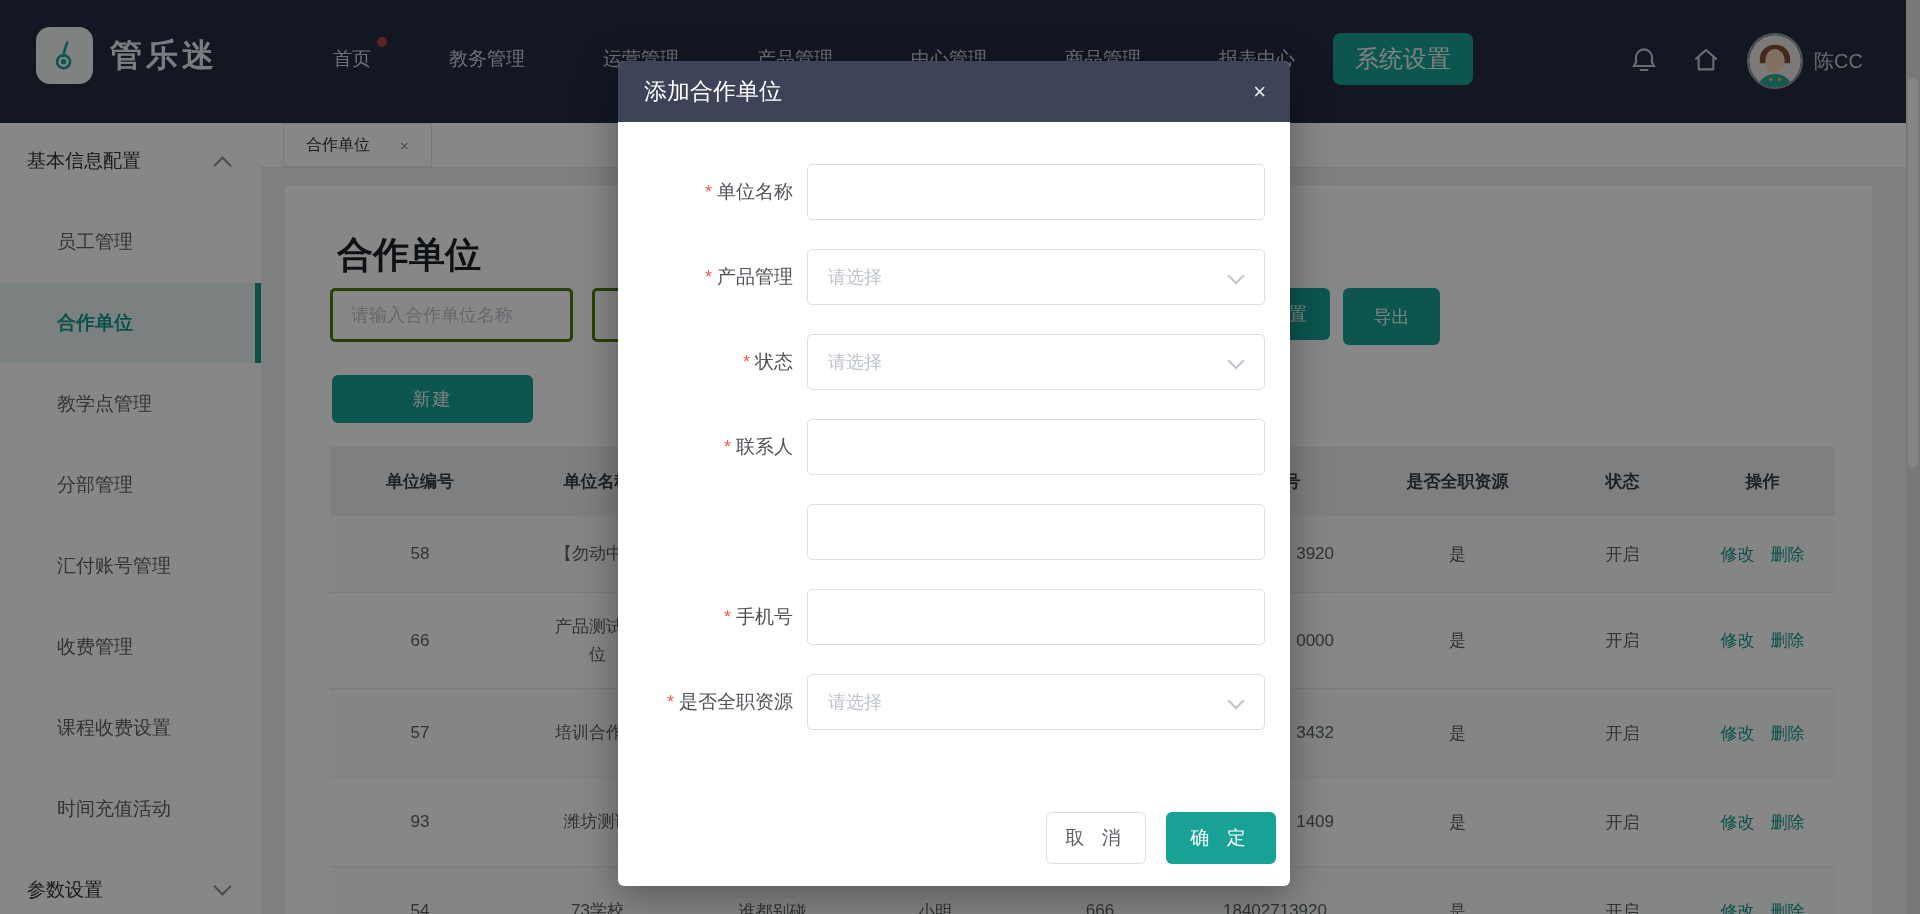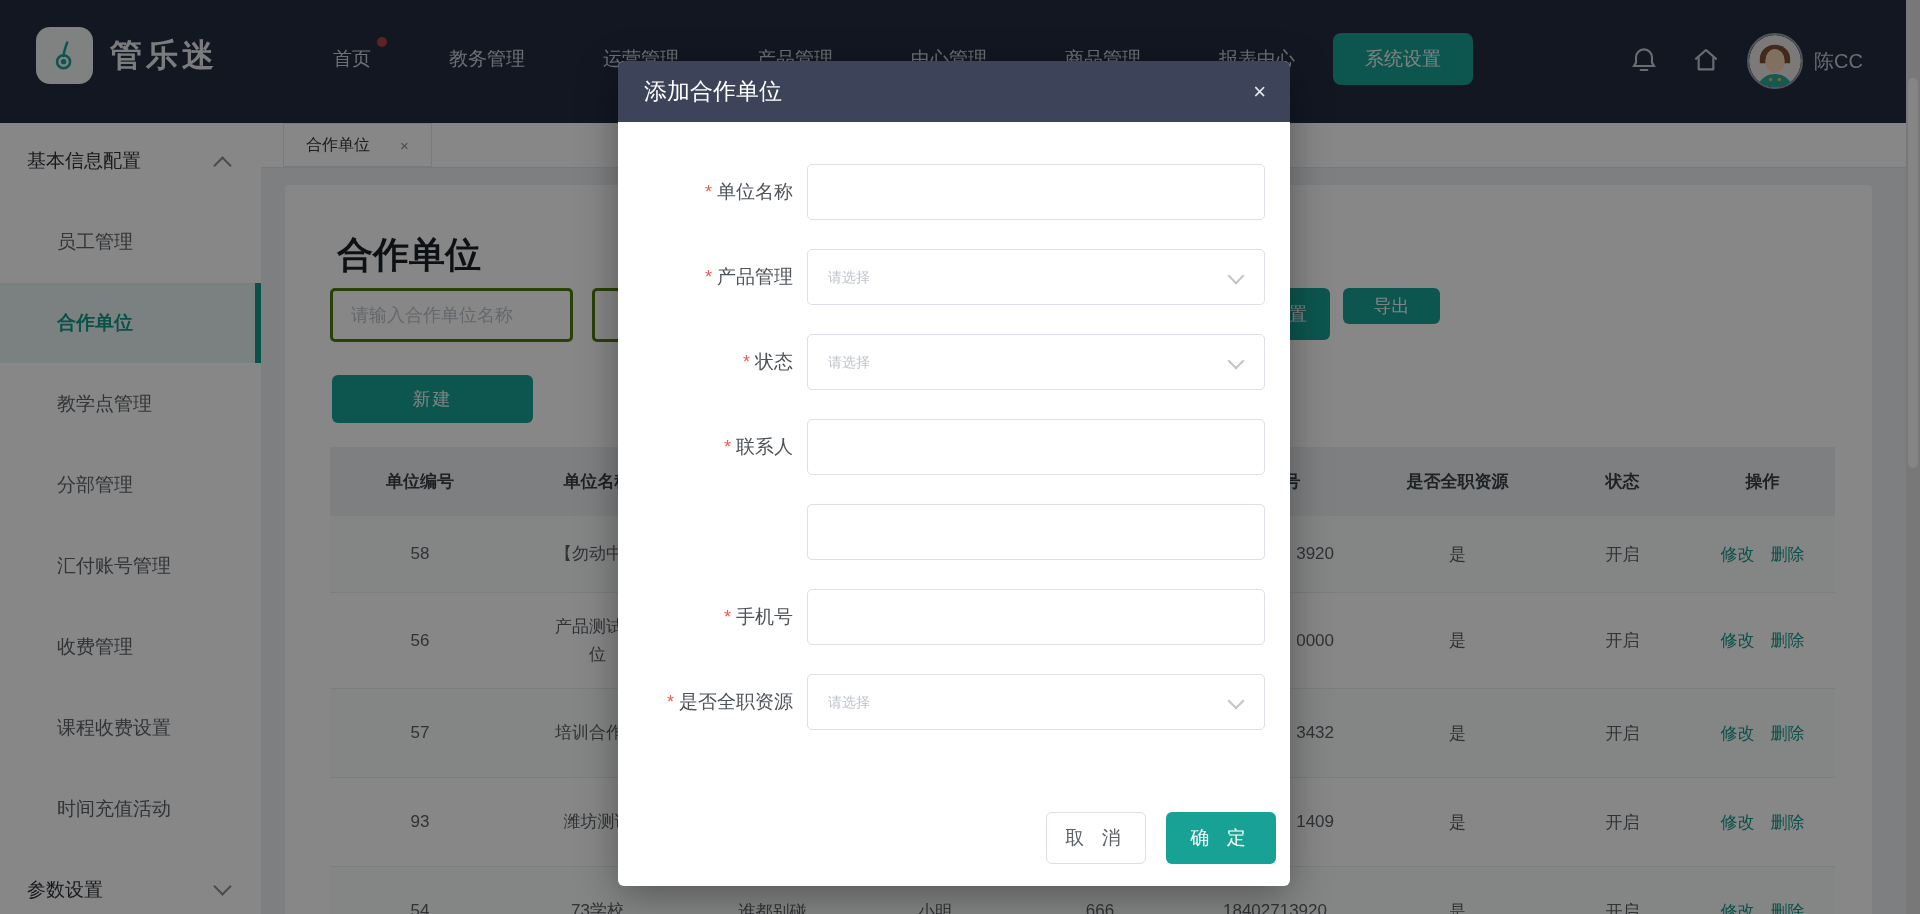--- a/index.html
+++ b/index.html
@@ -9,21 +9,21 @@
   
   .navbar{position:absolute;left:0;top:0;width:1920px;height:123px;background:#232c41;z-index:2;}
   .logo-box{position:absolute;left:36px;top:27px;width:57px;height:57px;background:#f2f3f4;border-radius:14px;
             display:flex;align-items:center;justify-content:center;}
   .brand{position:absolute;left:110px;top:34px;font-size:32px;font-weight:700;letter-spacing:4px;color:#e7eaef;}
   .nav-items{position:absolute;left:333px;top:36px;height:46px;display:flex;gap:78px;align-items:center;
              font-size:19px;color:#cdd2dc;white-space:nowrap;}
   .nav-item{position:relative;cursor:pointer;}
   .nav-dot{position:absolute;right:-16px;top:-9px;width:10px;height:10px;border-radius:50%;background:#ad4340;}
   .nav-settings{position:absolute;left:1333px;top:33px;width:140px;height:52px;background:#18a296;border-radius:8px;
-                color:#eef6f4;font-size:19px;display:flex;align-items:center;justify-content:center;cursor:pointer;}
+                color:#eef6f4;font-size:24px;display:flex;align-items:center;justify-content:center;cursor:pointer;}
   .icon-btn{position:absolute;top:44px;width:32px;height:32px;color:#c9cdd6;cursor:pointer;}
   .icon-bell{left:1628px;}
   .icon-home{left:1690px;}
   .avatar{position:absolute;left:1747px;top:33px;width:56px;height:56px;border-radius:50%;overflow:hidden;
           border:2px solid #9aa0ad;box-sizing:border-box;cursor:pointer;}
   .username{position:absolute;left:1814px;top:48px;font-size:20px;color:#c6cad3;}
 
   
   .sidebar{position:absolute;left:0;top:123px;width:261px;height:791px;background:#fff;z-index:2;}
   .side-item{position:absolute;left:0;width:261px;height:56px;display:flex;align-items:center;
@@ -47,21 +47,21 @@
   .card{position:absolute;left:285px;top:185px;width:1587px;height:760px;background:#fff;border-radius:4px;z-index:1;}
   .page-title{position:absolute;left:52px;top:22px;font-size:36px;font-weight:700;color:#1b2027;}
   .tinput{position:absolute;height:54px;border:3px solid #4d7c0f;border-radius:5px;background:#fff;box-sizing:border-box;
           font-size:18px;color:#333;padding:0 18px;font-family:inherit;}
   .tinput::placeholder{color:#bfc4cc;}
   .search-input1{left:45px;top:103px;width:243px;}
   .search-input2{left:307px;top:103px;width:246px;}
   .teal-btn{position:absolute;background:#18a296;border-radius:6px;color:#f2f8f7;font-size:18px;
             display:flex;align-items:center;justify-content:center;cursor:pointer;}
   .btn-reset{left:963px;top:103px;width:82px;height:52px;}
-  .btn-export{left:1058px;top:103px;width:97px;height:36px;}
+  .btn-export{left:1058px;top:103px;width:97px;height:57px;}
   .btn-create{left:47px;top:190px;width:201px;height:48px;letter-spacing:2px;}
 
   
   .table{position:absolute;left:45px;top:262px;width:1505px;font-size:17px;color:#5c6166;}
   .trow{display:flex;align-items:center;border-bottom:1px solid #e9edf2;}
   .thead{height:69px;background:#edf0f2;color:#3b4046;font-weight:700;border-bottom:none;}
   .tc{box-sizing:border-box;text-align:center;display:flex;align-items:center;justify-content:center;}
   .c0{width:180px;} .c1{width:175px;} .c2{width:175px;} .c3{width:150px;} .c4{width:180px;}
   .c5{width:170px;} .c6{width:195px;} .c7{width:135px;} .c8{width:145px;}
   .r0{height:76px;background:#fafbfc;} .r1{height:95px;} .r2{height:88px;background:#fafbfc;}
@@ -81,21 +81,21 @@
          box-shadow:0 10px 40px rgba(0,0,0,0.35);overflow:hidden;}
   .modal-header{position:absolute;left:0;top:0;width:672px;height:61px;background:#3d4459;}
   .modal-title{position:absolute;left:26px;top:0;line-height:61px;font-size:23px;color:#fff;}
   .modal-close{position:absolute;right:24px;top:0;line-height:61px;font-size:22px;color:#e8eaef;cursor:pointer;}
   .field{position:absolute;left:0;width:672px;height:56px;}
   .f0{top:103px;} .f1{top:188px;} .f2{top:273px;} .f3{top:358px;} .f4{top:443px;} .f5{top:528px;} .f6{top:613px;}
   .flabel{position:absolute;left:0;top:0;width:175px;height:56px;line-height:56px;text-align:right;
           font-size:19px;color:#4e5358;font-weight:500;white-space:nowrap;}
   .req::before{content:"* ";color:#ee5a52;font-size:18px;}
   .fcontrol{position:absolute;left:189px;top:0;width:458px;height:56px;border:1px solid #dcdfe6;border-radius:5px;
-            box-sizing:border-box;background:#fff;font-size:14px;}
+            box-sizing:border-box;background:#fff;font-size:18px;}
   input.fcontrol{padding:0 18px;font-family:inherit;color:#333;}
   .fselect{cursor:pointer;}
   .fselect .ph{position:absolute;left:20px;top:0;line-height:54px;color:#bfc4cc;}
   .sel-chev{position:absolute;right:22px;top:20px;width:10px;height:10px;
             border-right:2px solid #c0c4cc;border-bottom:2px solid #c0c4cc;transform:rotate(45deg);}
   .modal-footer-btn{position:absolute;height:52px;border-radius:6px;font-size:19px;display:flex;
                     align-items:center;justify-content:center;cursor:pointer;letter-spacing:6px;box-sizing:border-box;}
   .btn-cancel{left:428px;top:751px;width:100px;background:#fff;border:1px solid #dcdfe6;color:#5c6166;}
   .btn-confirm{left:548px;top:751px;width:110px;background:#18a296;color:#fff;}
   svg{display:block;}
@@ -214,21 +214,21 @@
         <div class="tc c6">是</div>
         <div class="tc c7">开启</div>
         <div class="tc c8">
           <span class="act-link">修改</span>
             <span class="act-gap"></span>
           <span class="act-link">删除</span>
         </div>
       </div>
 
       <div class="trow r1">
-        <div class="tc c0">56</div>
+        <div class="tc c0">66</div>
         <div class="tc c1">
             <div class="name-wrap">产品测试合位</div>
           </div>
         <div class="tc c2"></div>
         <div class="tc c3"></div>
         <div class="tc c4"></div>
         <div class="tc c5 phone-tail">0000</div>
         <div class="tc c6">是</div>
         <div class="tc c7">开启</div>
         <div class="tc c8">

